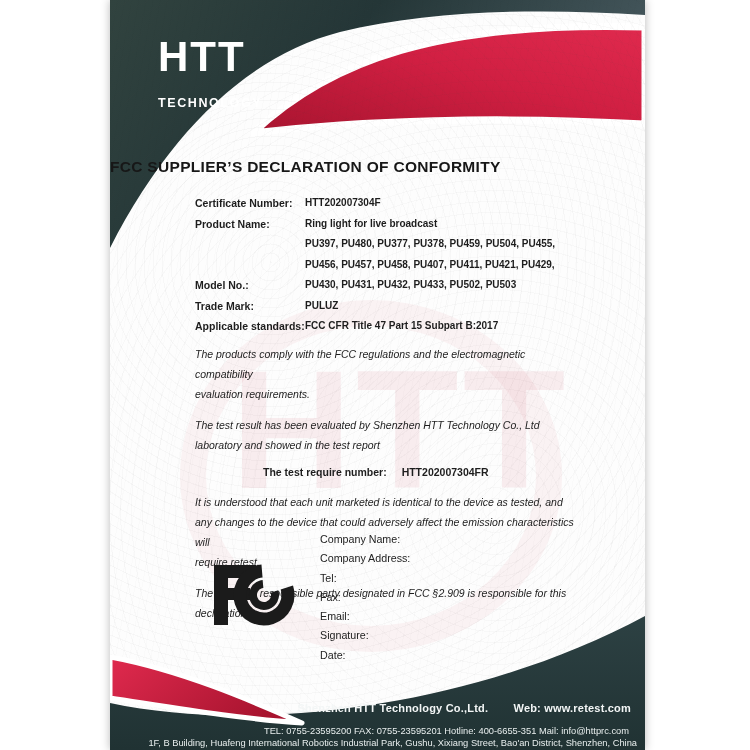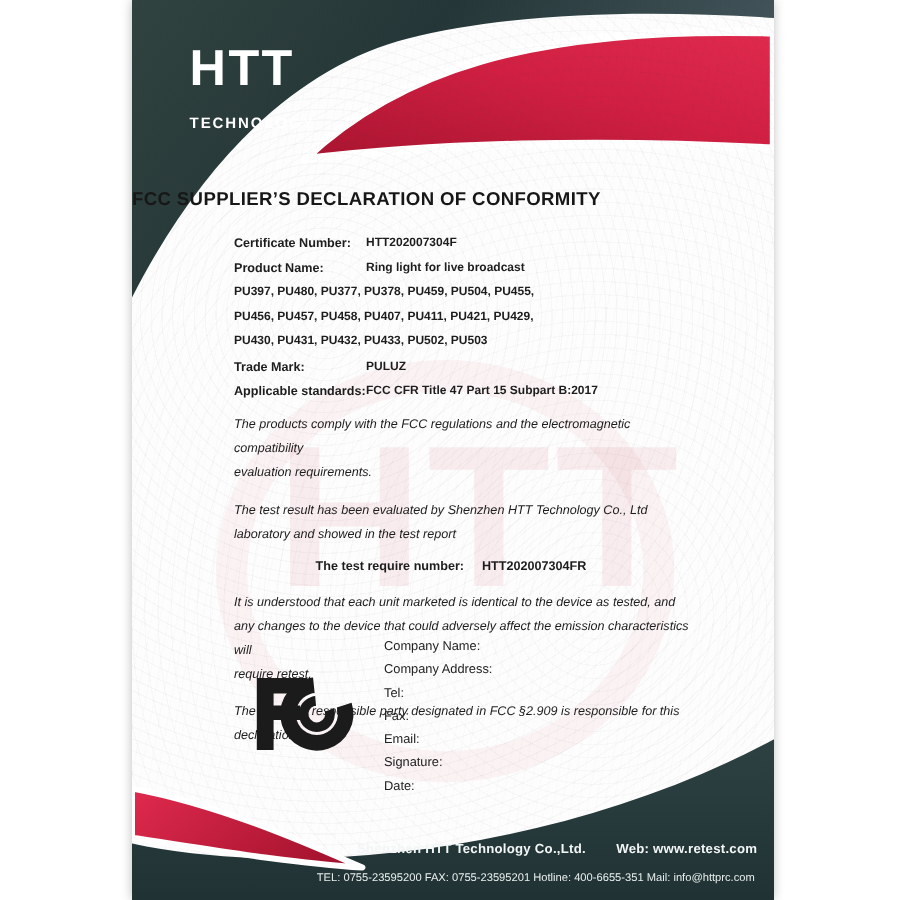--- a/index.html
+++ b/index.html
@@ -95,20 +95,21 @@
       <span class="lbl">Certificate Number:</span>
       <span class="val">HTT202007304F</span>
     </div>
 
     <div class="row">
       <span class="lbl">Product Name:</span>
       <span class="val">Ring light for live broadcast</span>
     </div>
 
     <div class="row">
+      <span class="lbl">Model No.:</span>
       <span class="val model-lines">
         <div>PU397, PU480, PU377, PU378, PU459, PU504, PU455,</div>
         <div>PU456, PU457, PU458, PU407, PU411, PU421, PU429,</div>
         <div>PU430, PU431, PU432, PU433, PU502, PU503</div>
       </span>
     </div>
 
     <div class="row">
       <span class="lbl">Trade Mark:</span>
       <span class="val">PULUZ</span>
@@ -166,14 +167,15 @@
     </defs>
     <path d="M0,103 C150,135 370,105 535,16 L535,150 H0 Z" fill="url(#tealBottom)"></path>
     <path d="M0,57 C70,70 140,100 192,123 C130,119 60,107 0,98 Z" fill="url(#redBottom)" stroke="#ffffff" stroke-width="5" stroke-linejoin="round"></path>
   </svg>
 
   <div class="footer-company">
     <span>Shenzhen HTT Technology Co.,Ltd.</span>
     <span class="web">Web: www.retest.com</span>
   </div>
   <div class="footer-contact">TEL: 0755-23595200    FAX: 0755-23595201    Hotline: 400-6655-351    Mail: info@httprc.com</div>
+  <div class="footer-address">1F, B Building, Huafeng International Robotics Industrial Park, Gushu, Xixiang Street, Bao'an District, Shenzhen, China</div>
 
 </div>
 
 </body></html>

